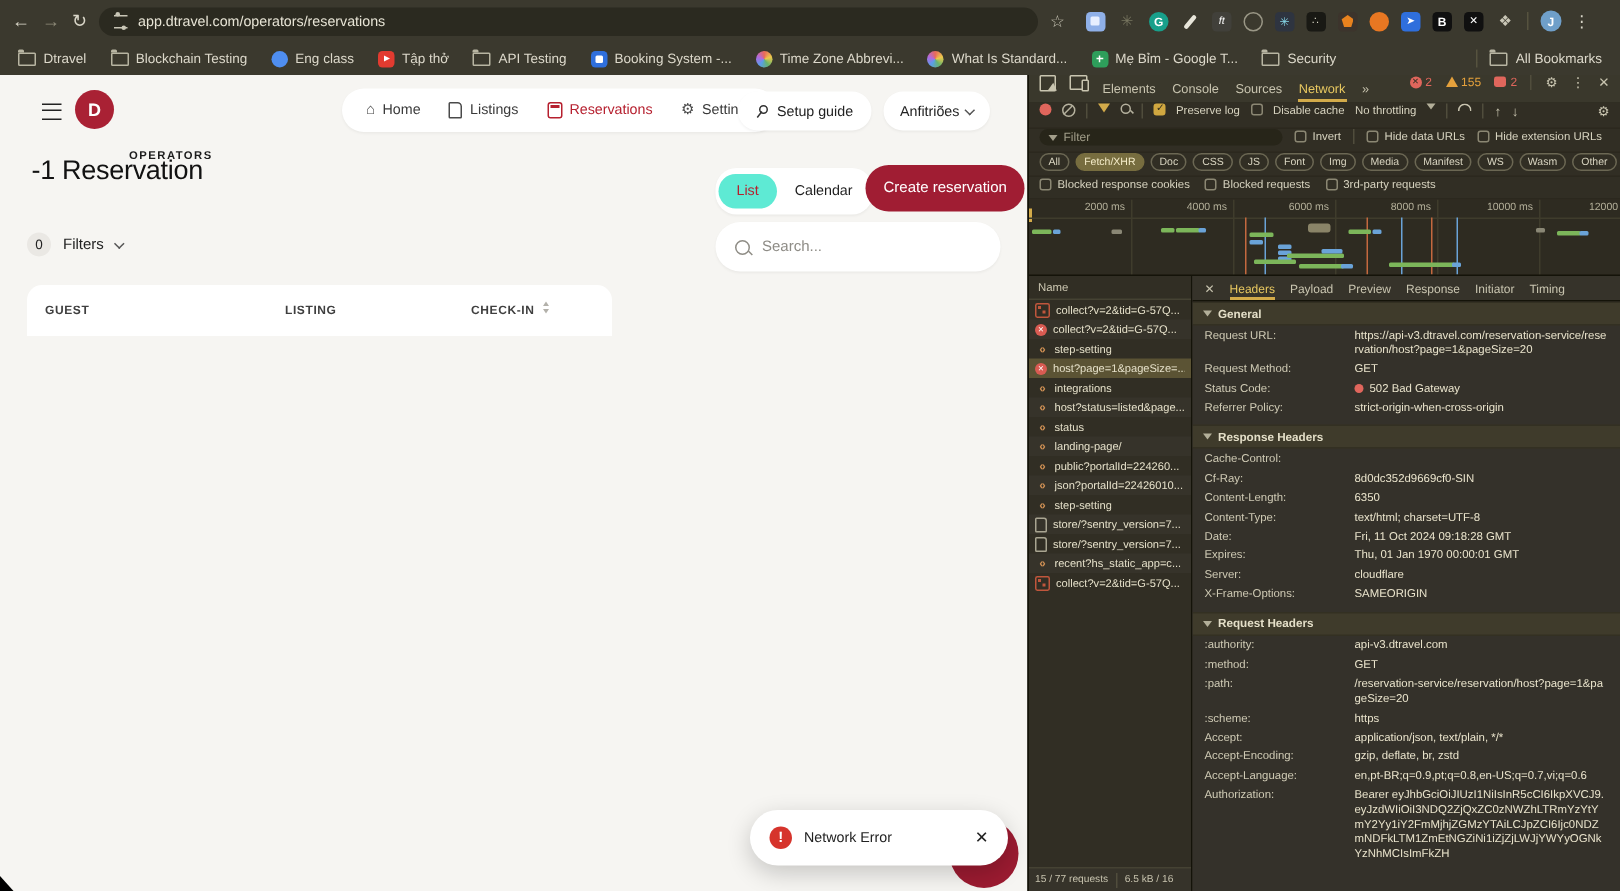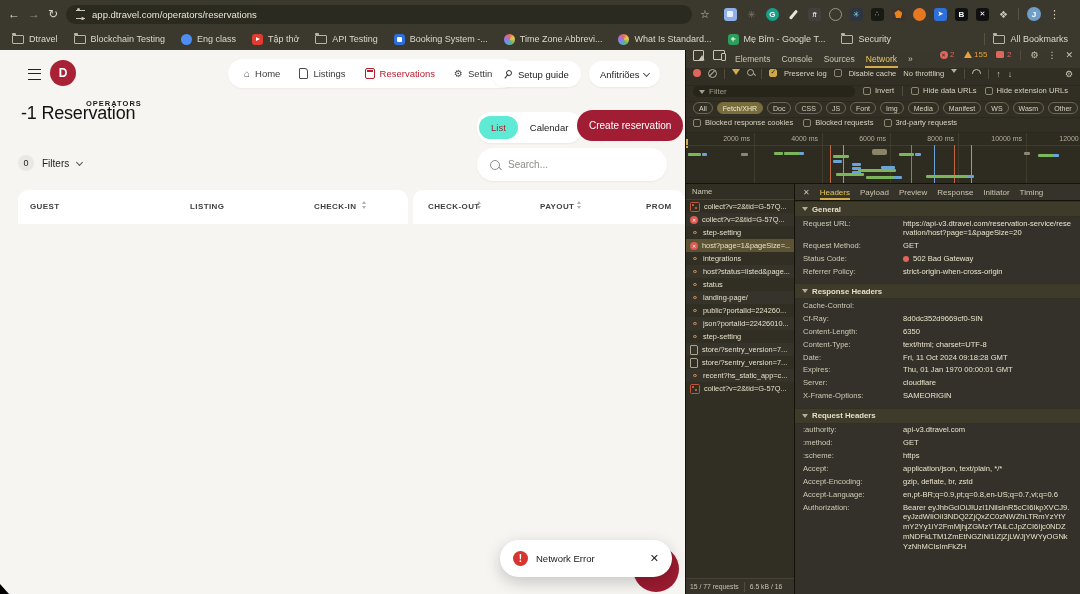--- a/index.html
+++ b/index.html
@@ -322,33 +322,20 @@
 
     <div class="thead th-l">
       <span class="col" style="left:12px">GUEST</span>
       <span class="col" style="left:172px">LISTING</span>
       <span class="col" style="left:296px">CHECK-IN</span>
       <span class="sorticon" style="left:344px">
           <i class="up"></i>
           <i class="dn"></i>
         </span>
     </div>
-    <div class="thead th-r">
-      <span class="col" style="left:15px">CHECK-OUT</span>
-      <span class="sorticon" style="left:64px">
-          <i class="up"></i>
-          <i class="dn"></i>
-        </span>
-      <span class="col" style="left:127px">PAYOUT</span>
-      <span class="sorticon" style="left:164px">
-          <i class="up"></i>
-          <i class="dn"></i>
-        </span>
-      <span class="col" style="left:233px">PROM</span>
-    </div>
 
     <div class="chatbubble"></div>
     <div class="toast">
       <span class="erricon">!</span>
       <span class="toasttext">Network Error</span>
       <span class="toastclose">✕</span>
     </div>
     <div class="cursorfrag"></div>
   </div>
 
@@ -645,20 +632,24 @@
             </div>
           <div class="hrow">
               <span class="hname">:authority:</span>
               <span class="hval">api-v3.dtravel.com</span>
             </div>
           <div class="hrow">
               <span class="hname">:method:</span>
               <span class="hval">GET</span>
             </div>
           <div class="hrow">
+              <span class="hname">:path:</span>
+              <span class="hval">/reservation-service/reservation/host?page=1&amp;pageSize=20</span>
+            </div>
+          <div class="hrow">
               <span class="hname">:scheme:</span>
               <span class="hval">https</span>
             </div>
           <div class="hrow">
               <span class="hname">Accept:</span>
               <span class="hval">application/json, text/plain, */*</span>
             </div>
           <div class="hrow">
               <span class="hname">Accept-Encoding:</span>
               <span class="hval">gzip, deflate, br, zstd</span>

